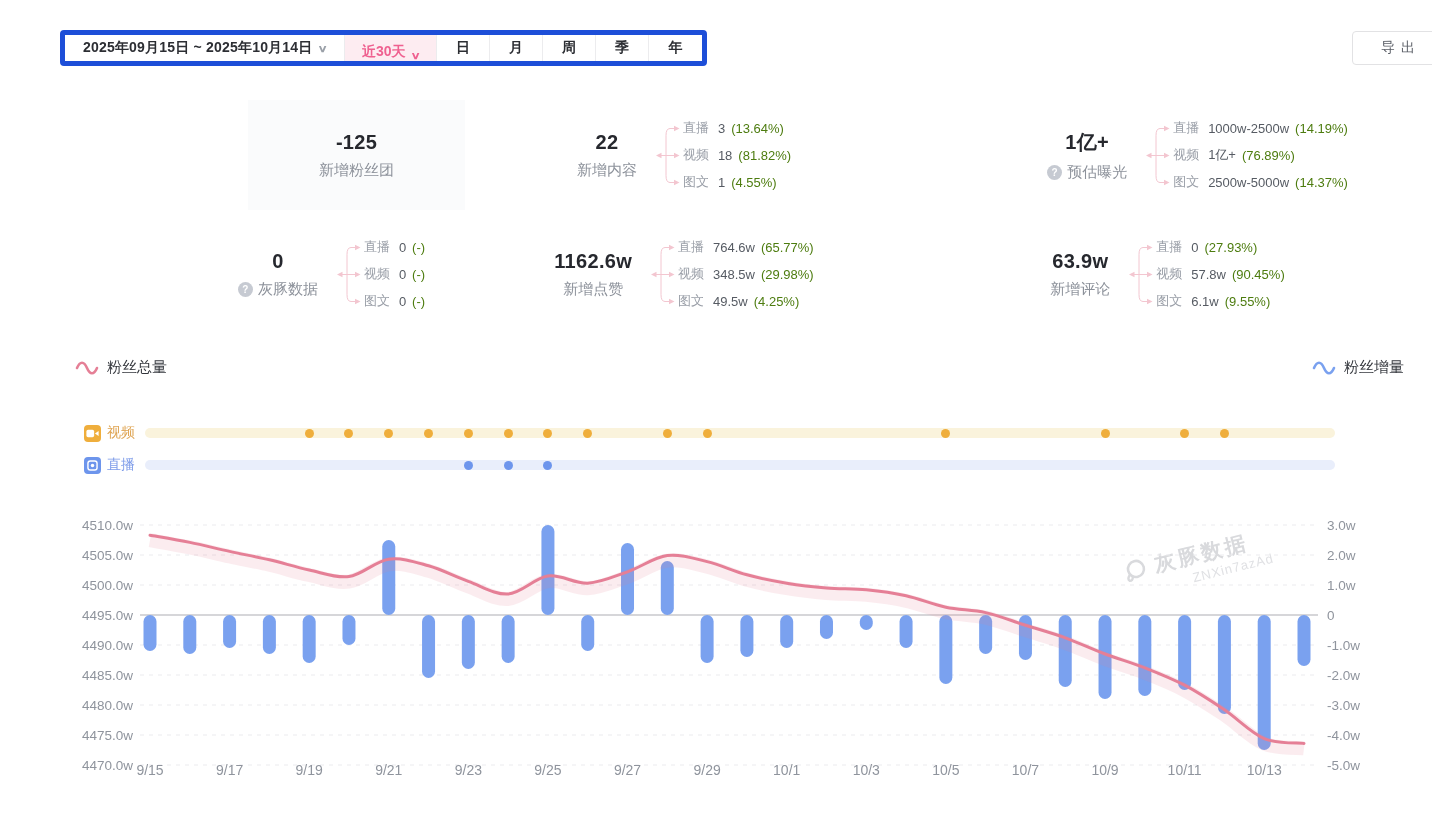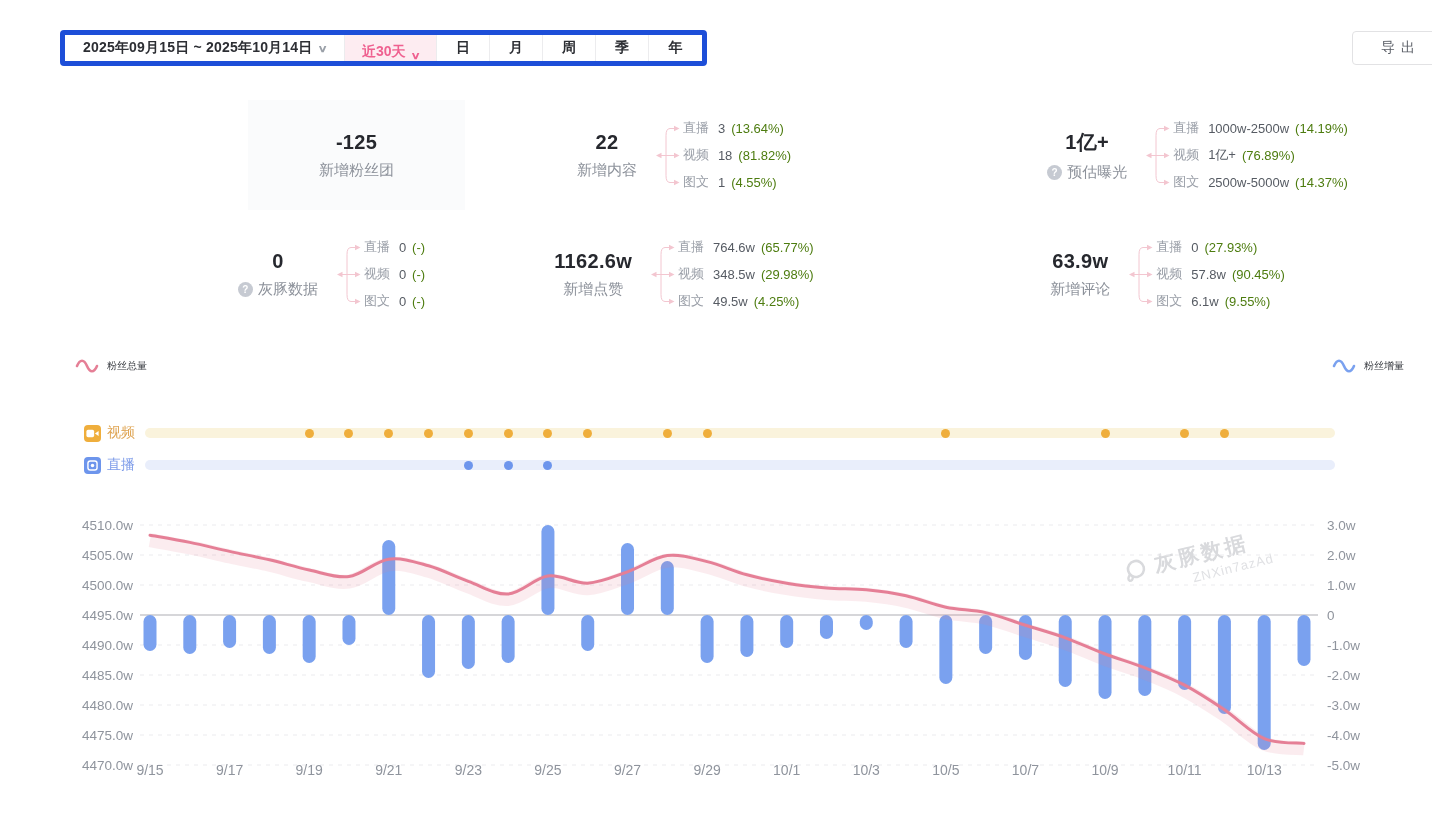--- a/index.html
+++ b/index.html
@@ -49,21 +49,21 @@
           background:#c6cad2; color:#fff; font-size:10px; font-weight:700;
           align-items:center; justify-content:center; }
   .bd { display:flex; align-items:center; }
   .bd-rows { display:flex; flex-direction:column; }
   .bd-row { height:27px; display:flex; align-items:center; font-size:13px; }
   .bd-label { color:#999ea7; }
   .bd-val { color:#565b63; margin-left:9px; }
   .bd-pct { color:#4d7c0f; margin-left:6px; }
   
   .legend-item { position:absolute; top:358px; display:flex; align-items:center; gap:8px;
-                 font-size:10px; color:#33363c; }
+                 font-size:15px; color:#33363c; }
   .legend-left { left:75px; }
   .legend-right { right:28px; }
   
   .trow { position:absolute; left:84px; right:97px; height:18px; display:flex; align-items:center; }
   .trow-video { top:424px; }
   .trow-live  { top:456px; }
   .ticon { width:17px; height:17px; border-radius:4px; display:inline-flex;
            align-items:center; justify-content:center; flex:0 0 17px; }
   .ticon.video { background:#efae3c; }
   .ticon.live  { background:#6d95ec; }

